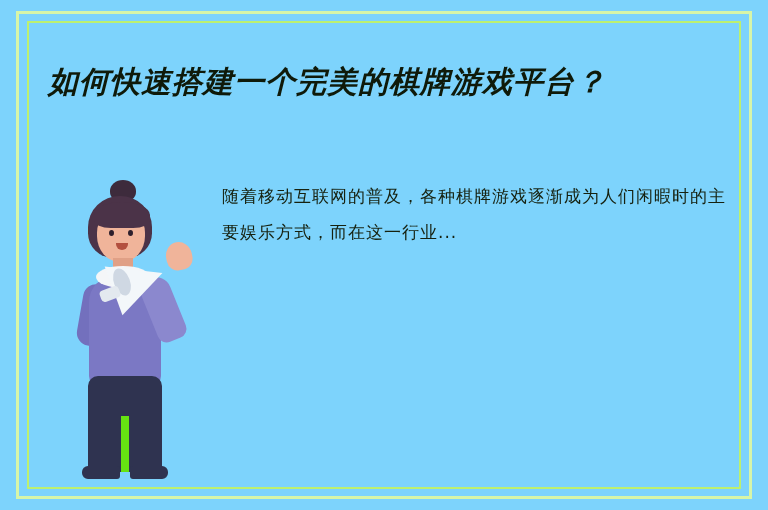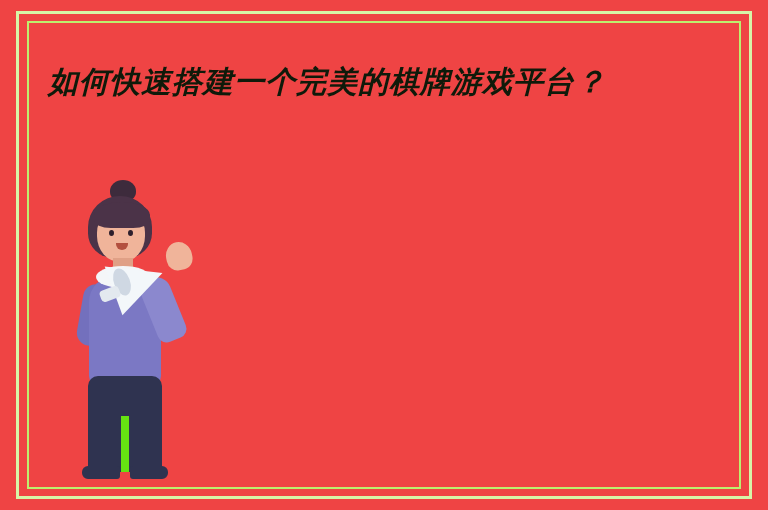--- a/index.html
+++ b/index.html
@@ -10,21 +10,21 @@
     width: 768px;
     height: 510px;
     background: #66e312;
     font-family: "Liberation Sans", sans-serif;
     overflow: hidden;
   }
   .poster {
     position: relative;
     width: 768px;
     height: 510px;
-    background: #ef4444;
+    background: #7dd3fc;
     box-sizing: border-box;
   }
   .frame-outer {
     position: absolute;
     left: 16px;
     top: 11px;
     right: 16px;
     bottom: 11px;
     border: 3px solid #d7f5a8;
     box-sizing: border-box;
@@ -252,20 +252,21 @@
 </head>
 <body>
 
 <div class="poster">
 
   <div class="frame-outer"></div>
   <div class="frame-inner"></div>
 
   <div class="title">如何快速搭建一个完美的棋牌游戏平台？</div>
 
+  <div class="body-text">随着移动互联网的普及，各种棋牌游戏逐渐成为人们闲暇时的主要娱乐方式，而在这一行业...</div>
 
   <div class="illus">
     <div class="il-hair-bun"></div>
     <div class="il-hair"></div>
     <div class="il-face"></div>
     <div class="il-bang"></div>
     <div class="il-eye-l"></div>
     <div class="il-eye-r"></div>
     <div class="il-mouth"></div>
     <div class="il-neck"></div>

